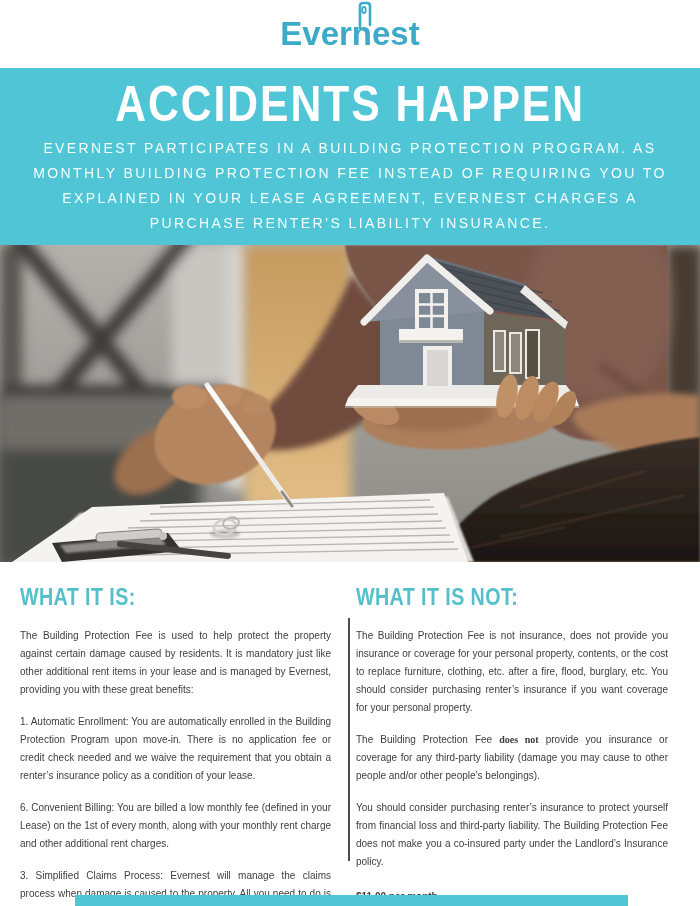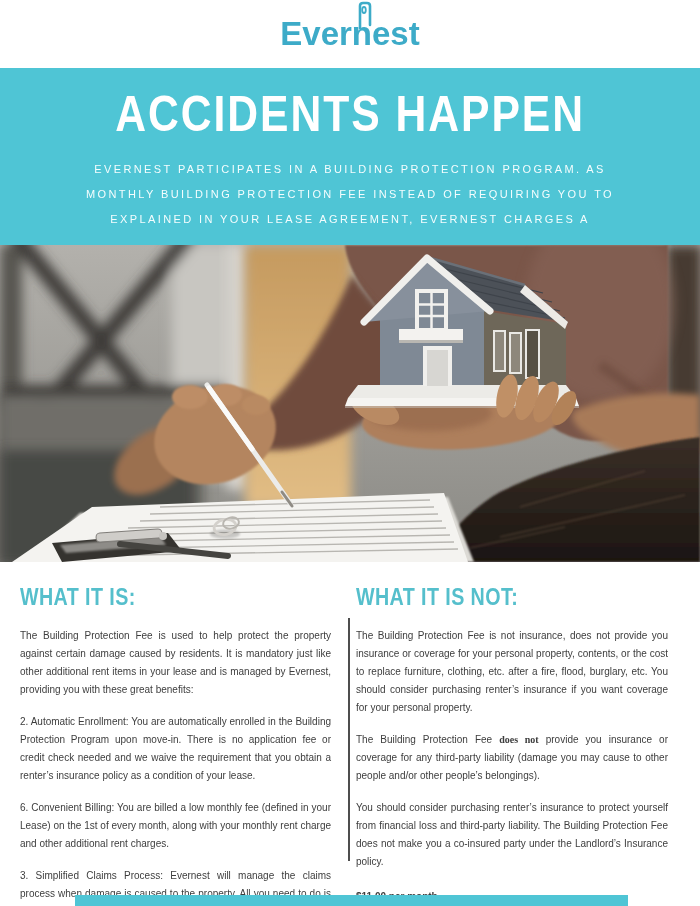--- a/index.html
+++ b/index.html
@@ -7,23 +7,23 @@
   .page{position:relative;width:700px;height:906px;background:#ffffff;overflow:hidden;}
 
   
   .header{height:68px;display:flex;align-items:flex-start;justify-content:center;background:#ffffff;}
   .logo{position:relative;padding-top:17px;}
   .logo-text{display:block;font-size:33px;line-height:33px;font-weight:800;letter-spacing:0px;color:#3dabc8;}
   .door-icon{position:absolute;left:77px;top:1px;}
 
   
   .banner{height:177px;background:#4fc5d5;text-align:center;color:#ffffff;overflow:hidden;}
-  .banner h1{margin:10px;padding-top:11px;font-size:44px;line-height:50px;font-weight:800;letter-spacing:2px;}
+  .banner h1{margin:0;padding-top:11px;font-size:44px;line-height:50px;font-weight:800;letter-spacing:2px;}
   .banner h1 span{display:inline-block;transform:scale(0.97,1.12);}
-  .banner-sub{margin-top:18px;font-size:11px;letter-spacing:2.4px;line-height:25px;font-weight:400;color:#f4fdfe;}
+  .banner-sub{margin-top:7px;font-size:14px;letter-spacing:2.4px;line-height:25px;font-weight:400;color:#f4fdfe;}
 
   
   .photo{height:317px;line-height:0;}
   .photo svg{display:block;}
 
   
   .columns{position:relative;height:344px;background:#ffffff;}
   .col{position:absolute;top:0;}
   .col-left{left:20px;width:311px;}
   .col-right{left:356px;width:312px;}
@@ -51,20 +51,21 @@
       <span class="logo-text">Evernest</span>
     </div>
   </div>
 
   <div class="banner">
     <h1><span>ACCIDENTS HAPPEN</span></h1>
     <div class="banner-sub">
       <div>EVERNEST PARTICIPATES IN A BUILDING PROTECTION PROGRAM. AS</div>
       <div>MONTHLY BUILDING PROTECTION FEE INSTEAD OF REQUIRING YOU TO</div>
       <div>EXPLAINED IN YOUR LEASE AGREEMENT, EVERNEST CHARGES A</div>
+      <div>PURCHASE RENTER’S LIABILITY INSURANCE.</div>
     </div>
   </div>
 
   <div class="photo">
     <svg width="700" height="317" viewBox="0 0 700 317">
       <defs>
         <filter id="b6" x="-30%" y="-30%" width="160%" height="160%">
             <feGaussianBlur stdDeviation="6"></feGaussianBlur>
           </filter>
         <filter id="b3" x="-30%" y="-30%" width="160%" height="160%">
@@ -200,21 +201,21 @@
         <ellipse cx="546" cy="157" rx="10" ry="22" fill="#b9885f" transform="rotate(24 546 157)"></ellipse>
         <ellipse cx="564" cy="163" rx="9" ry="19" fill="#b28258" transform="rotate(30 564 163)"></ellipse>
       </g>
     </svg>
   </div>
 
   <div class="columns">
     <div class="col col-left">
       <h2>WHAT IT IS:</h2>
       <p class="first">The Building Protection Fee is used to help protect the property against certain damage caused by residents. It is mandatory just like other additional rent items in your lease and is managed by Evernest, providing you with these great benefits:</p>
-      <p>2. Automatic Enrollment: You are automatically enrolled in the Building Protection Program upon move-in. There is no application fee or credit check needed and we waive the requirement that you obtain a renter’s insurance policy as a condition of your lease.</p>
+      <p>1. Automatic Enrollment: You are automatically enrolled in the Building Protection Program upon move-in. There is no application fee or credit check needed and we waive the requirement that you obtain a renter’s insurance policy as a condition of your lease.</p>
       <p>6. Convenient Billing: You are billed a low monthly fee (defined in your Lease) on the 1st of every month, along with your monthly rent charge and other additional rent charges.</p>
       <p>3. Simplified Claims Process: Evernest will manage the claims process when damage is caused to the property. All you need to do is contact your property manager immediately when an incident occurs, providing a detailed description of the incident along with photos. Then work with your property manager to schedule necessary inspections.</p>
     </div>
 
     <div class="vdivider"></div>
 
     <div class="col col-right">
       <h2>WHAT IT IS NOT:</h2>
       <p class="first">The Building Protection Fee is not insurance, does not provide you insurance or coverage for your personal property, contents, or the cost to replace furniture, clothing, etc. after a fire, flood, burglary, etc. You should consider purchasing renter’s insurance if you want coverage for your personal property.</p>
       <p><span>The Building Protection Fee </span><b>does not</b><span> provide you insurance or coverage for any third-party liability (damage you may cause to other people and/or other people’s belongings).</span></p>

